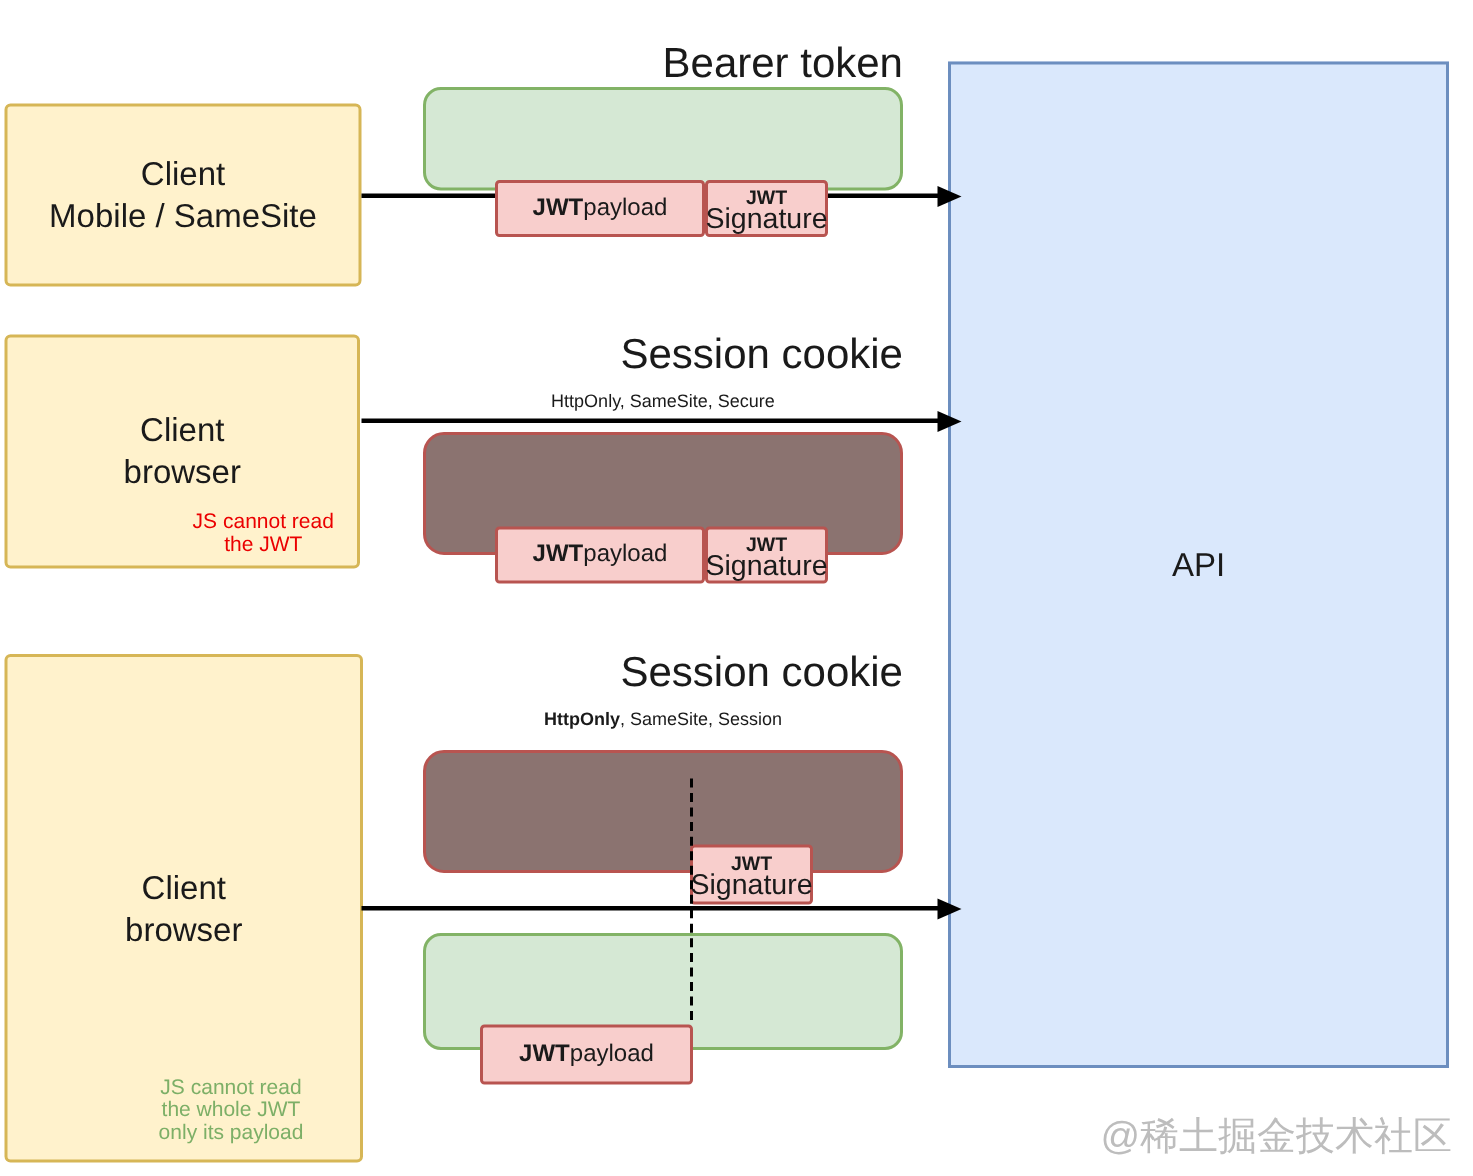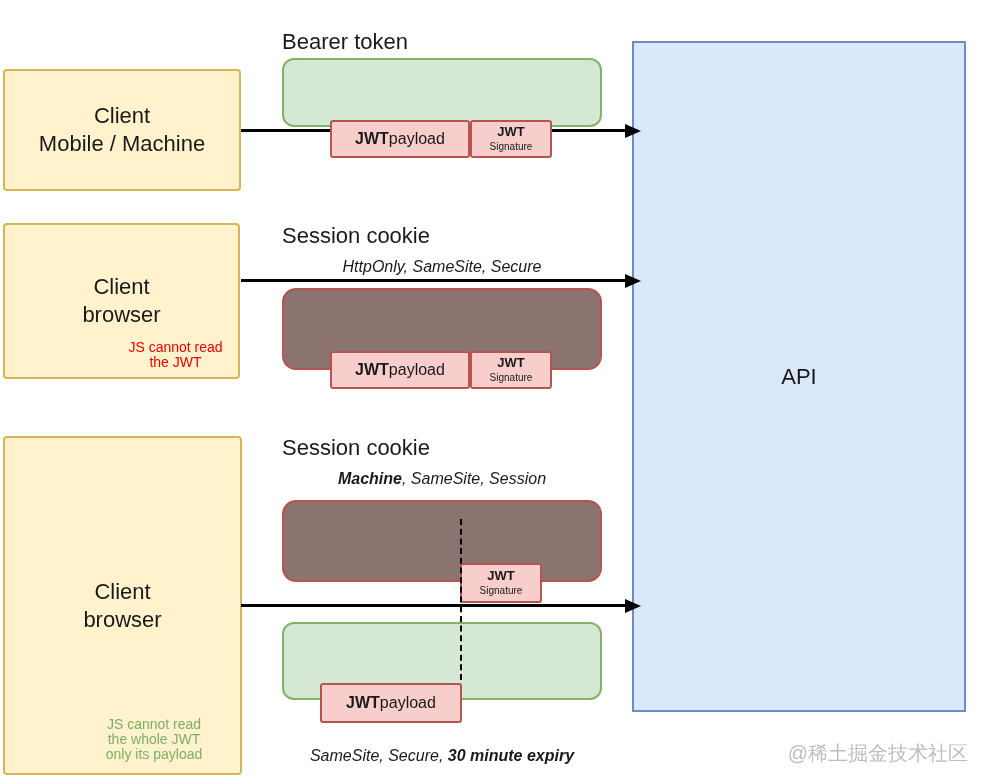--- a/index.html
+++ b/index.html
@@ -22,23 +22,23 @@
     border-radius:4px; display:flex; align-items:center; justify-content:center;
     text-align:center; font-size:22px; line-height:28px; box-sizing:border-box;
   }
   .c1{left:3px; top:69px; width:238px; height:122px;}
   .c2{left:3px; top:223px; width:237px; height:156px;}
   .c3{left:3px; top:436px; width:239px; height:339px;}
   .note{position:absolute; font-weight:400; font-size:14px; line-height:15px; text-align:center;}
   .note-red{color:var(--note-red); right:5px; bottom:7px; width:115px;}
   .note-green{color:var(--note-green); right:20px; bottom:11px; width:132px;}
   
-  .row-title{position:absolute; left:282px; width:320px; text-align:left; font-size:22px; line-height:24px;}
+  .row-title{position:absolute; left:282px; width:320px; text-align:right; font-size:28px; line-height:24px;}
   .t1{top:30px;} .t2{top:224px;} .t3{top:436px;} .t4{top:711px;}
-  .row-sub{position:absolute; left:262px; width:360px; text-align:center; font-style:italic; font-size:16px; line-height:18px;}
+  .row-sub{position:absolute; left:262px; width:360px; text-align:center; font-size:12px; line-height:18px;}
   .s2{top:258px;} .s3{top:470px;} .s4{top:747px;}
   .bi{font-weight:700;}
   
   .container{position:absolute; left:282px; width:320px; box-sizing:border-box; border-radius:12px;}
   .g1{top:58px;  height:69px; background:var(--green-fill); border:2px solid var(--green-border);}
   .b2{top:288px; height:82px; background:var(--brown-fill); border:2px solid var(--brown-border); border-radius:14px;}
   .b3{top:500px; height:82px; background:var(--brown-fill); border:2px solid var(--brown-border); border-radius:14px;}
   .g3{top:622px; height:78px; background:var(--green-fill); border:2px solid var(--green-border);}
   
   .chip{
@@ -47,49 +47,49 @@
     font-size:16px; z-index:2;margin-top:43px;
   }
   .p1{left:330px; top:77px;  width:140px; height:38px;}
   .sg1{left:470px; top:77px; width:82px; height:38px;}
   .p2{left:330px; top:308px; width:140px; height:38px;}
   .sg2{left:470px; top:308px; width:82px; height:38px;}
   .sg3{left:460px; top:520px; width:82px; height:40px;}
   .p3{left:320px; top:640px; width:142px; height:40px;}
   .chip.sig{flex-direction:column;}
   .sig-l1{font-weight:700; font-size:13px; line-height:15px;}
-  .sig-l2{font-size:10px; line-height:16px;}
+  .sig-l2{font-size:19px; line-height:16px;}
   
   .arrow-line{position:absolute; left:241px; width:388px; height:3px; background:#000000; z-index:1;}
   .al1{top:129px;} .al2{top:279px;} .al3{top:604px;}
   .arrow-head{
     position:absolute; left:625px; width:0; height:0; z-index:1;
     border-top:7px solid transparent; border-bottom:7px solid transparent; border-left:16px solid #000000;
   }
   .ah1{top:124px;} .ah2{top:274px;} .ah3{top:599px;}
   
   .dash{position:absolute; left:460px; top:519px; height:161px; width:0; border-left:2px dashed #000000; z-index:5;}
   
   .api{
     position:absolute; left:632px; top:41px; width:334px; height:671px; box-sizing:border-box;
     background:var(--blue-fill); border:2px solid var(--blue-border);
     display:flex; align-items:center; justify-content:center; font-size:22px;
   }
   
-  .watermark{position:absolute; right:14px; top:740px; font-size:20px; color:var(--watermark);}
+  .watermark{position:absolute; right:14px; top:740px; font-size:26px; color:var(--watermark);}
 </style>
 </head>
 <body>
 
 <div class="stage">
 
   <div class="client c1">
     <div>
       <div>Client</div>
-      <div>Mobile / Machine</div>
+      <div>Mobile / SameSite</div>
     </div>
   </div>
 
   <div class="row-title t1">Bearer token</div>
 
   <div class="container g1"></div>
   <div class="chip p1">
     <span class="bi">JWT</span>
       <span> payload</span>
   </div>
@@ -135,43 +135,40 @@
     </div>
     <div class="note note-green">
       <div>JS cannot read</div>
       <div>the whole JWT</div>
       <div>only its payload</div>
     </div>
   </div>
 
   <div class="row-title t3">Session cookie</div>
   <div class="row-sub s3">
-    <span class="bi">Machine</span><span>, SameSite, Session</span>
+    <span class="bi">HttpOnly</span><span>, SameSite, Session</span>
   </div>
 
   <div class="container b3"></div>
   <div class="chip sig sg3">
     <div class="sig-l1">JWT</div>
     <div class="sig-l2">Signature</div>
   </div>
 
   <div class="dash"></div>
 
   <div class="arrow-line al3"></div>
   <div class="arrow-head ah3"></div>
 
   <div class="container g3"></div>
   <div class="chip p3">
     <span class="bi">JWT</span>
       <span> payload</span>
   </div>
 
-  <div class="row-sub s4">
-    <span>SameSite, Secure, </span><span class="bi">30 minute expiry</span>
-  </div>
 
   <div class="api">
     <span>API</span>
   </div>
 
   <div class="watermark">@稀土掘金技术社区</div>
 
 </div>
 
 </body></html>

